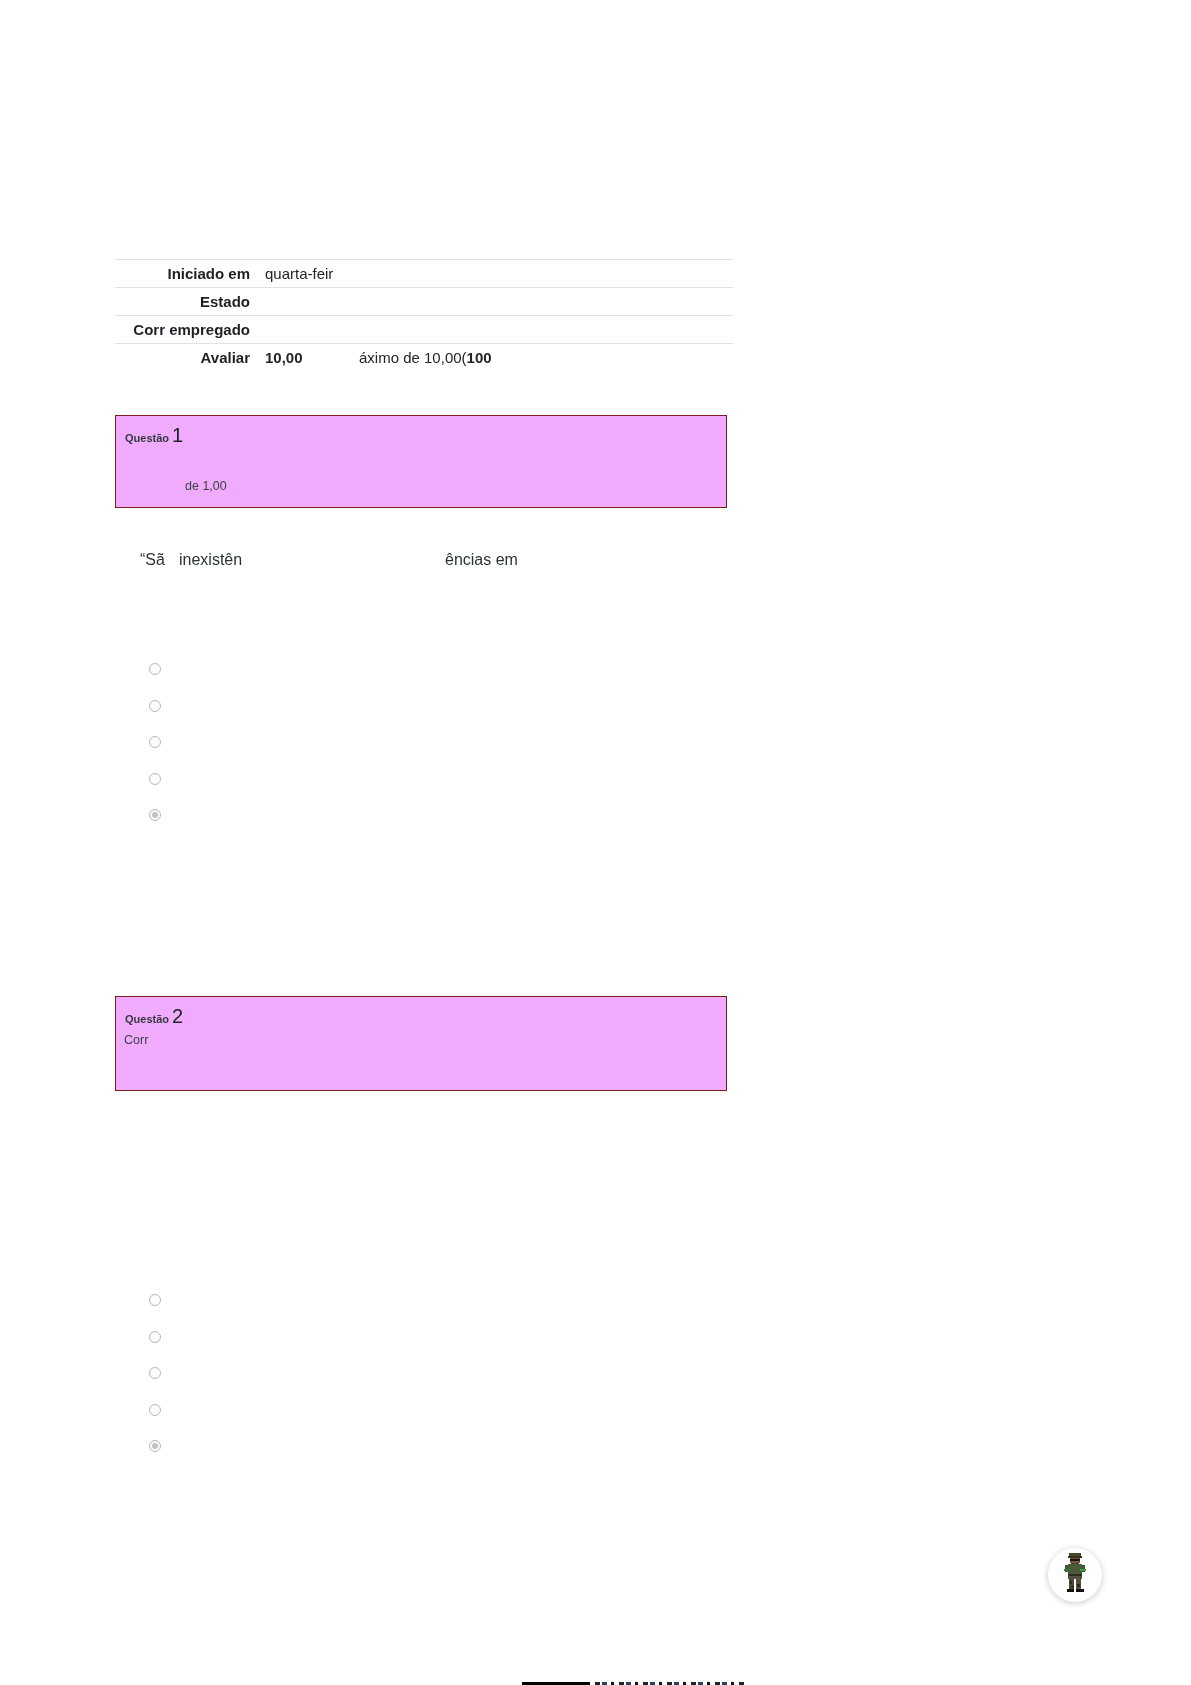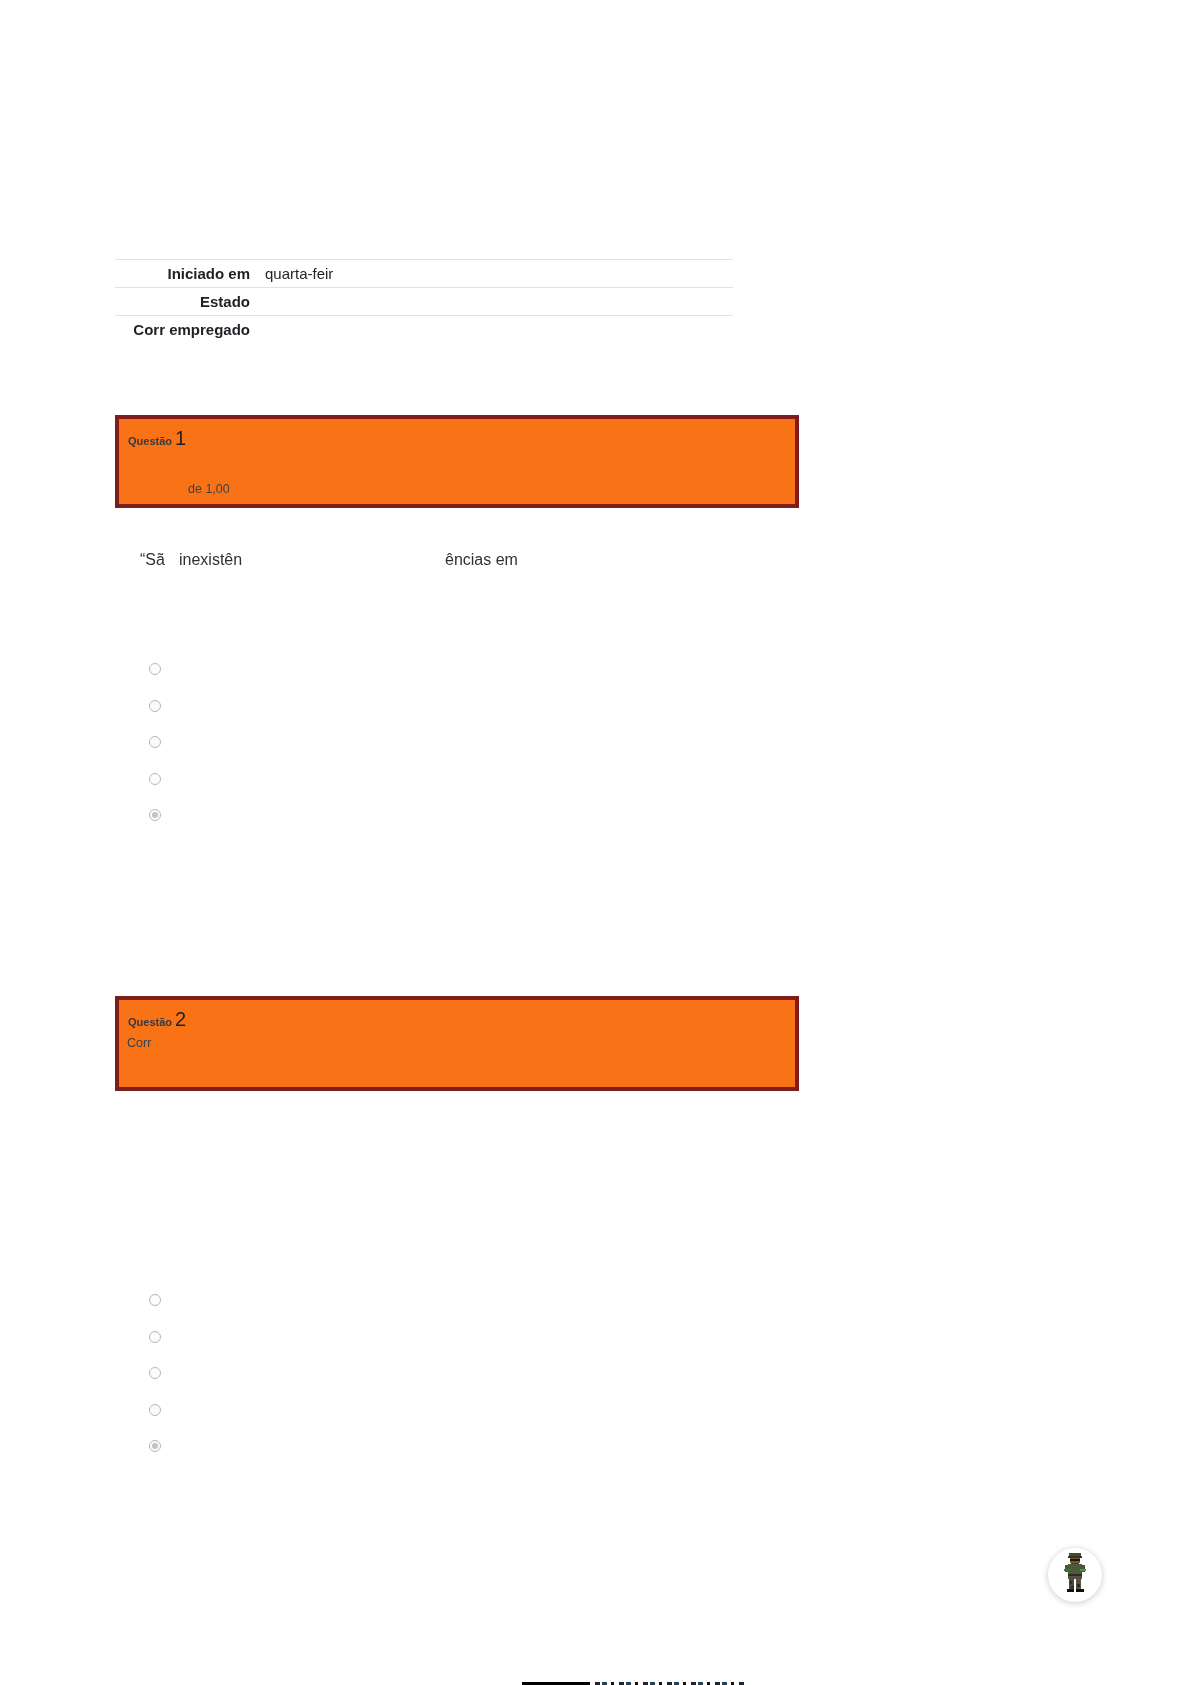--- a/index.html
+++ b/index.html
@@ -26,22 +26,22 @@
   .summary-table td.lbl{
     width:135px;text-align:right;font-weight:bold;color:#1d2125;padding-right:2px;
   }
   .summary-table td.val{position:relative;color:#212529;}
   .summary-table td.val .v1{padding-left:13px;}
   .summary-table td.val .p-abs{position:absolute;top:0;line-height:27px;white-space:nowrap;}
   .bold{font-weight:bold;}
 
   
   .question-box{
-    position:absolute;left:115px;width:684px;
-    border:4px solid #7f1d1d;background:#f97316;box-sizing:border-box;
+    position:absolute;left:115px;width:612px;
+    border:1px solid #7f1d1d;background:#f0abfc;box-sizing:border-box;
   }
   .qbox-1{top:415px;height:93px;}
   .qbox-2{top:996px;height:95px;}
   .q-head{position:absolute;left:9px;top:8px;white-space:nowrap;}
   .q-label{font-size:11px;font-weight:bold;color:#343a40;}
   .q-number{font-size:20px;font-weight:500;color:#1d2125;margin-left:3px;}
   .q-grade{position:absolute;left:69px;top:63px;font-size:12.5px;color:#3c4146;}
   .q-status{position:absolute;left:8px;top:36px;font-size:12.5px;color:#3c4146;}
 
   
@@ -98,20 +98,27 @@
     <td class="lbl">Iniciado em</td>
     <td class="val"><span class="v1">quarta-feir</span></td>
   </tr>
   <tr>
     <td class="lbl">Estado</td>
     <td class="val"><span class="v1"></span></td>
   </tr>
   <tr>
     <td class="lbl">Corr empregado</td>
     <td class="val"><span class="v1"></span></td>
+  </tr>
+  <tr>
+    <td class="lbl">Avaliar</td>
+    <td class="val">
+      <span class="p-abs bold" style="left:13px">10,00</span>
+      <span class="p-abs" style="left:107px"><span>áximo de 10,00(</span><span class="bold">100</span></span>
+    </td>
   </tr>
 </tbody>
   </table>
 
 <section class="question-box qbox-1">
   <div class="q-head">
     <span class="q-label">Questão</span><span class="q-number">1</span>
   </div>
   <div class="q-grade">de 1,00</div>
 </section>

